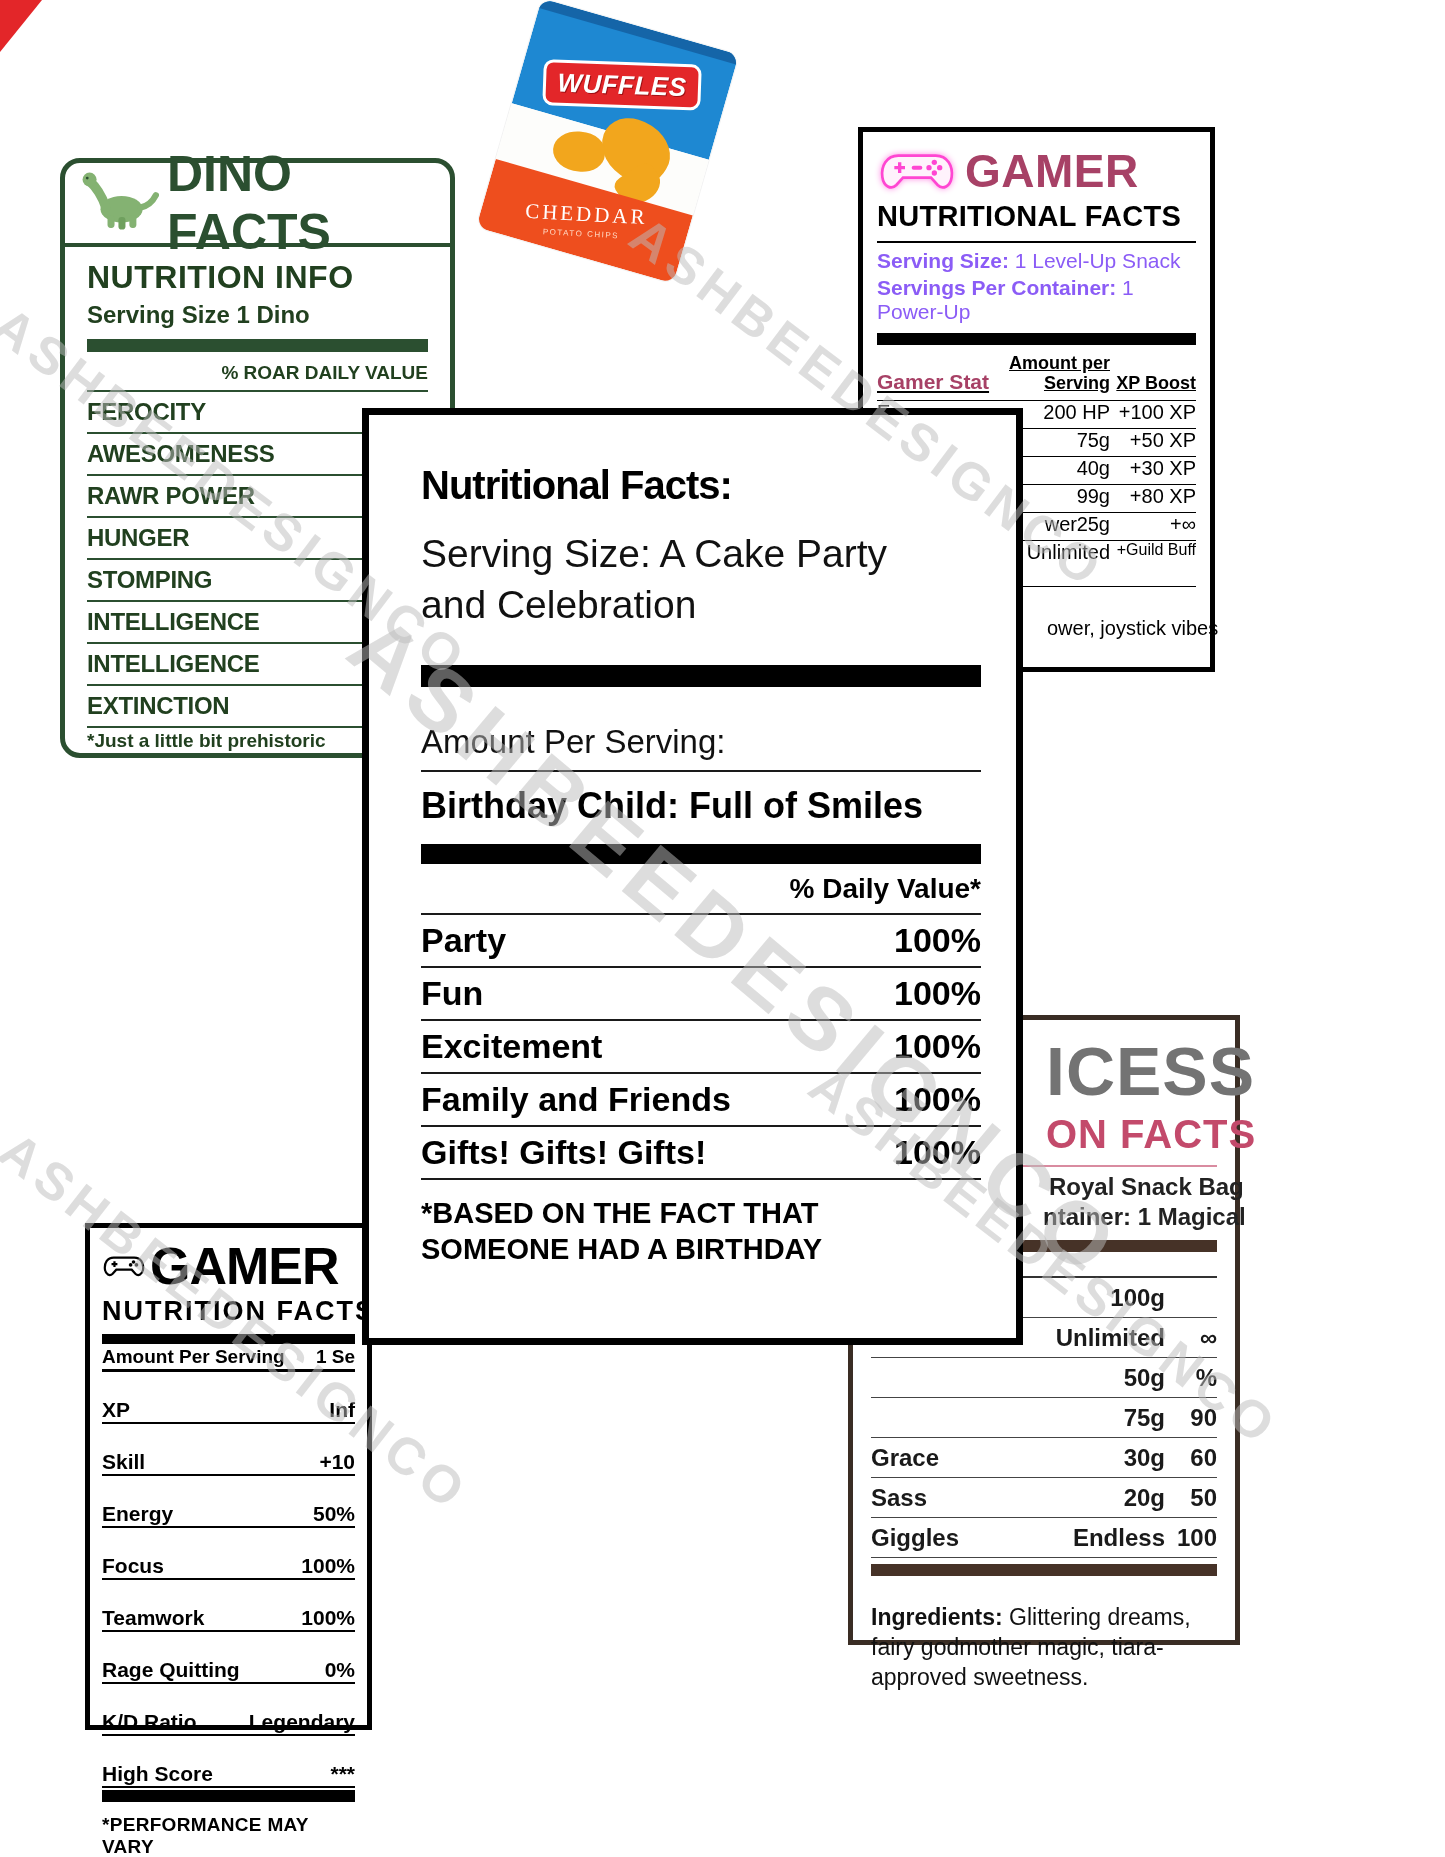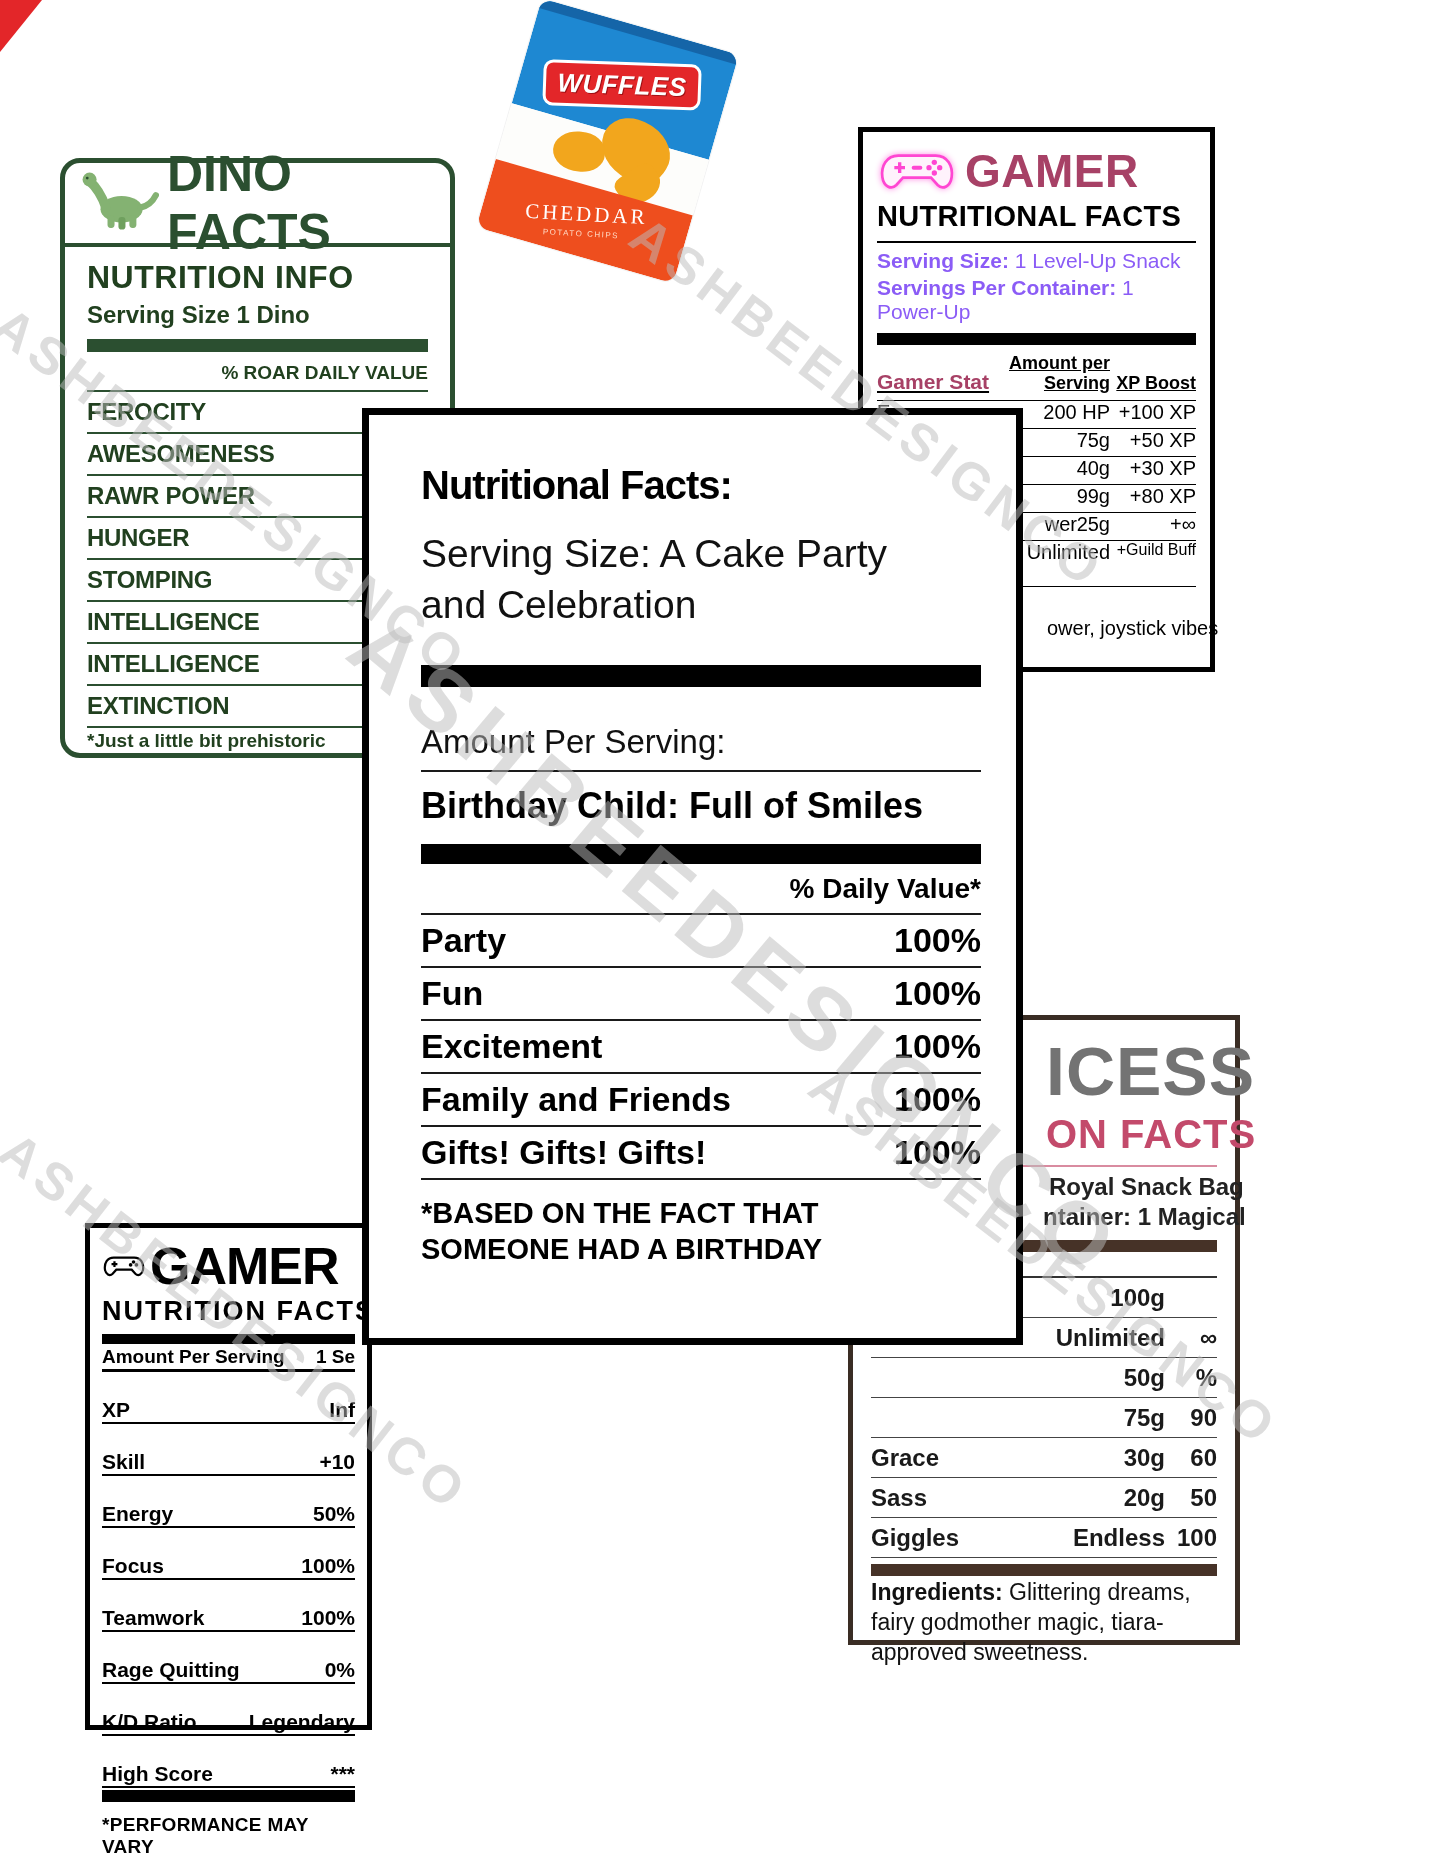--- a/index.html
+++ b/index.html
@@ -123,21 +123,21 @@
   .p-serv2 { font-size: 24px; font-weight: 700; color: #222; padding-left: 172px; margin-top: 2px; white-space: nowrap; }
   .p-bar { height: 12px; background: #463227; margin-top: 9px; }
   .p-gaprow { height: 26px; border-bottom: 2px solid #333; }
   .p-row { display: flex; align-items: center; height: 40px; border-bottom: 1.5px solid #444;
            font-size: 24px; color: #1a1a1a; }
   .p-row .lbl { flex: 1; font-weight: 600; }
   .p-row .amt { width: 110px; text-align: right; font-weight: 600; }
   .p-row .val { width: 52px; text-align: right; font-weight: 600; }
   .p-row:nth-of-type(1) { border-top: none; }
   .p-bar2 { height: 12px; background: #463227; margin-top: 6px; }
-  .p-ingredients { font-size: 23px; line-height: 1.3; color: #111; margin-top: 2px; }
+  .p-ingredients { font-size: 23px; line-height: 1.3; color: #111; margin-top: 27px; }
   .p-ingredients b { font-weight: 700; }
 
   svg { display: block; }
 </style>
 </head>
 <body>
 
 <div id="canvas">
 
   <div class="red-corner"></div>

